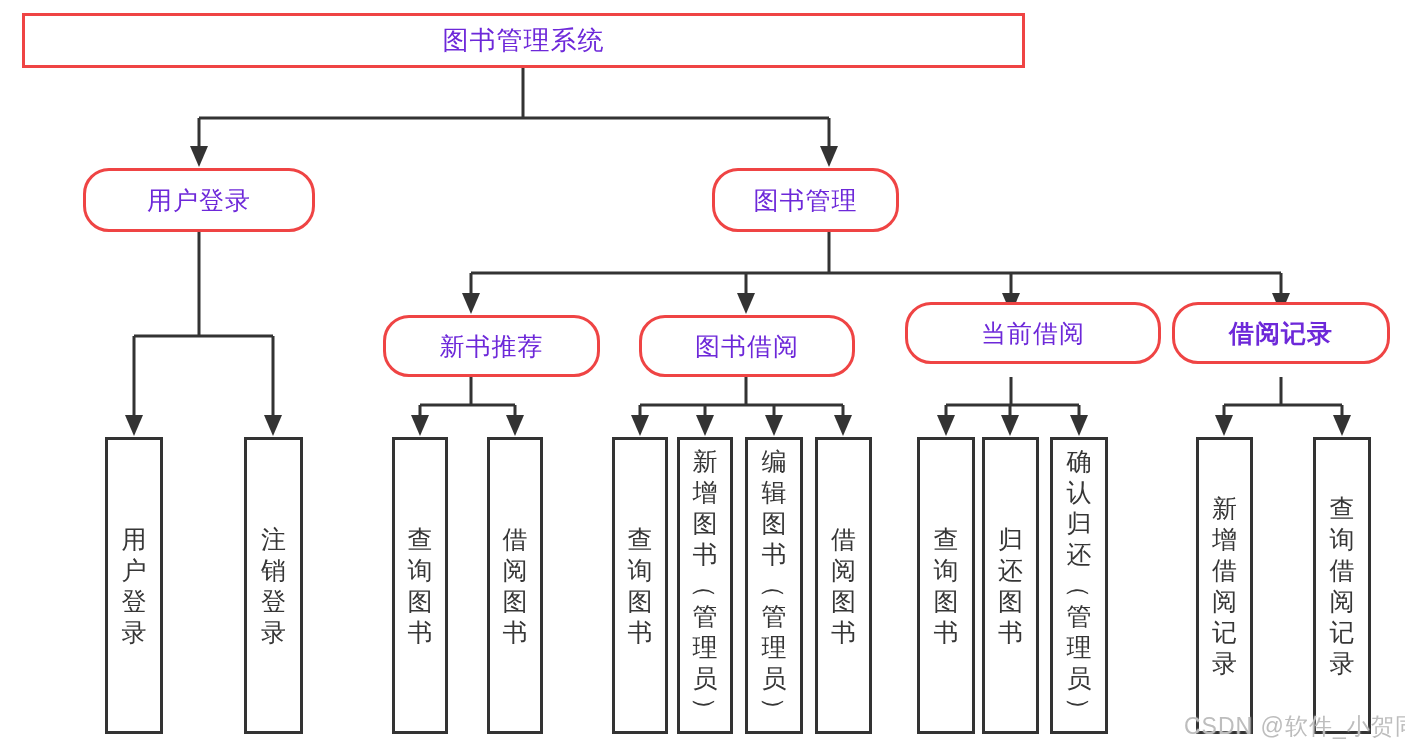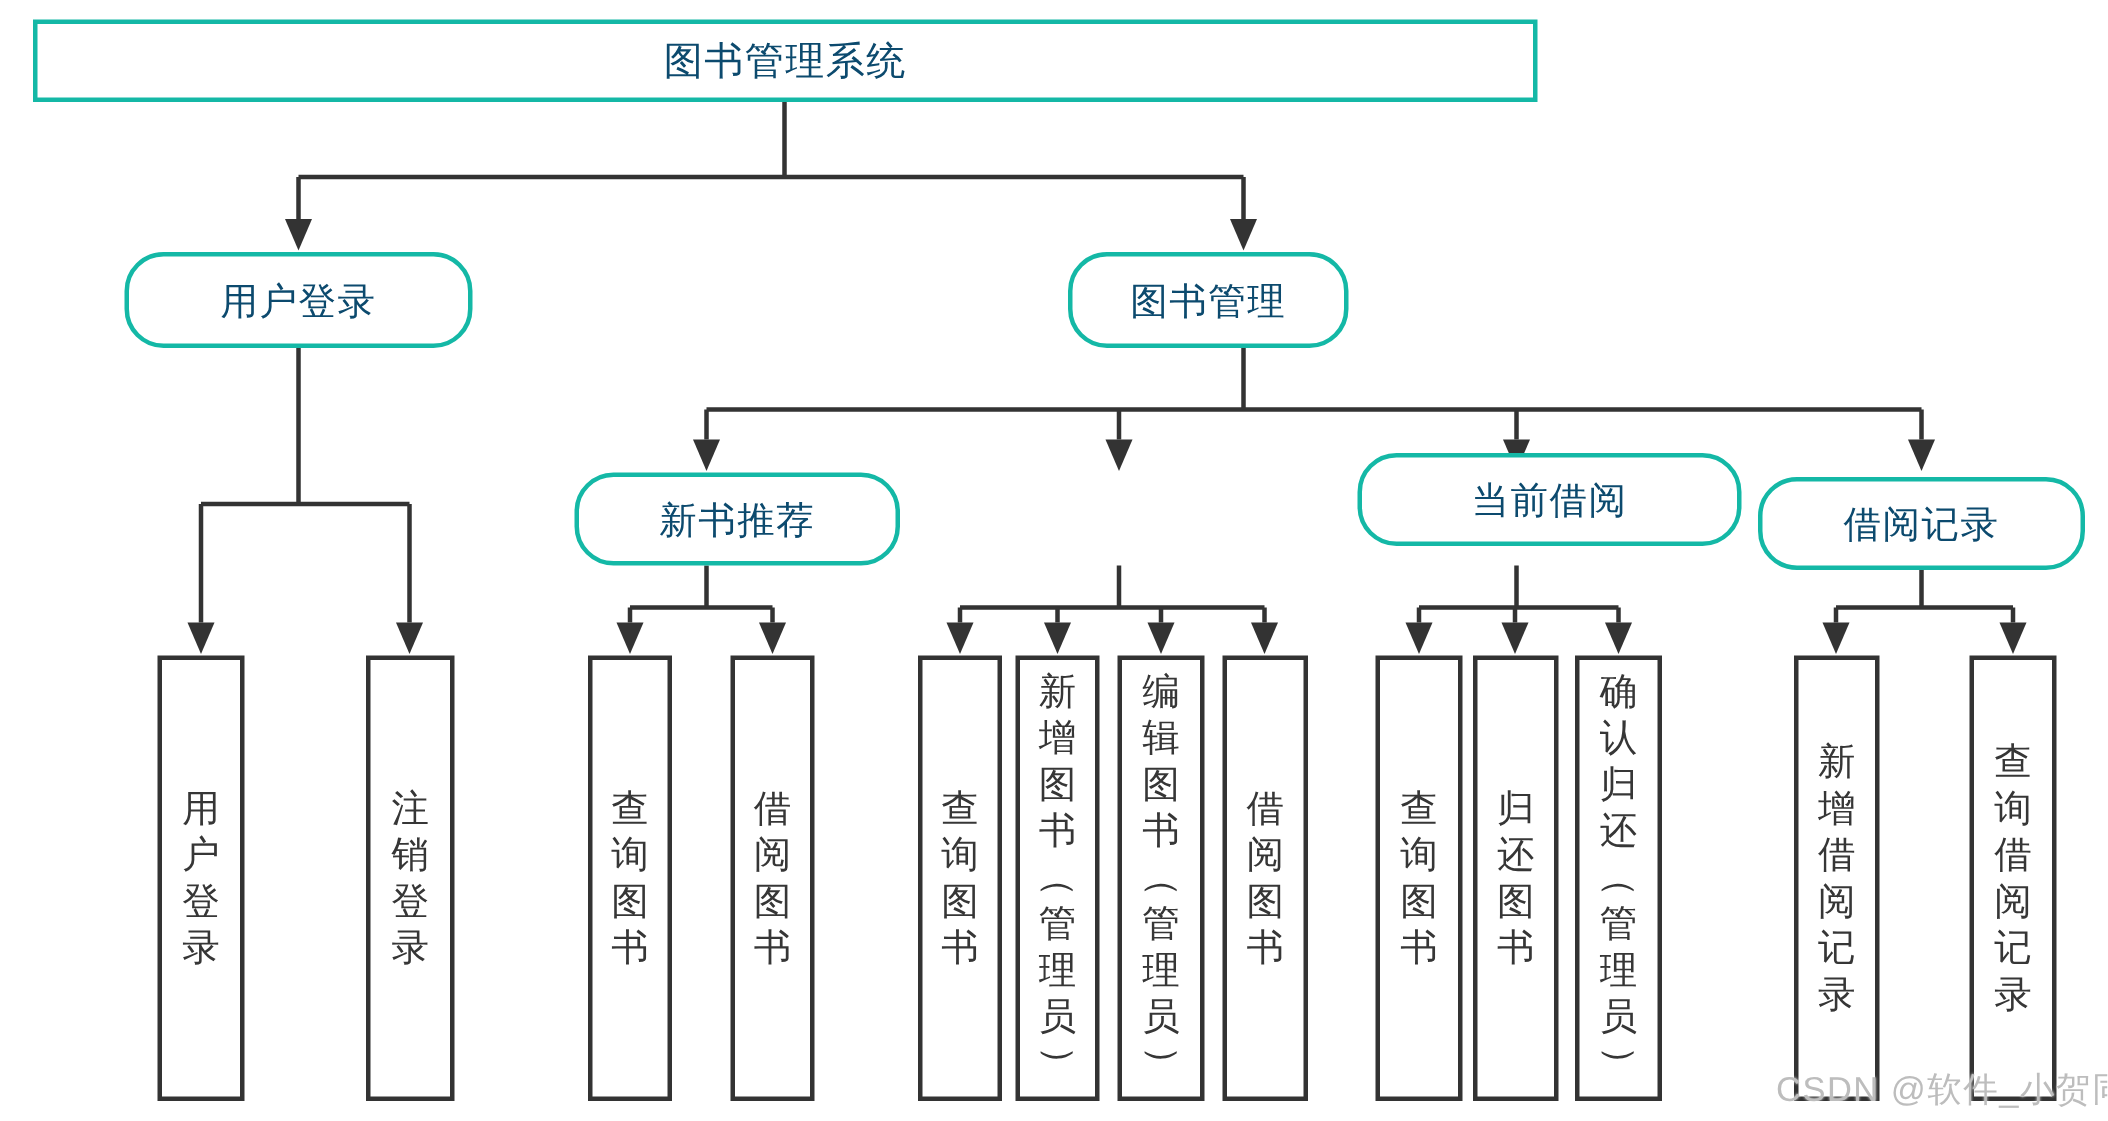--- a/index.html
+++ b/index.html
@@ -2,23 +2,23 @@
 <html><head>
 <meta charset="utf-8">
 <style>
   html,body{margin:0;padding:0;background:#ffffff;}
   .canvas{
     position:relative;width:1405px;height:747px;background:#ffffff;overflow:hidden;
     font-family:"Liberation Sans","DejaVu Sans",sans-serif;color:#333333;
   }
   svg.connectors{position:absolute;left:0;top:0;width:1405px;height:747px;}
   .node{
-    position:absolute;box-sizing:border-box;border:3px solid #14b8a6;background:#ffffff;
+    position:absolute;box-sizing:border-box;border:3px solid #ef4444;background:#ffffff;
     display:flex;align-items:center;justify-content:center;text-align:right;
-    color:#0c4a6e;letter-spacing:1px;
+    color:#6d28d9;letter-spacing:1px;
   }
   .node.root{font-size:26px;}
   .node.lvl{font-size:25px;border-radius:26px;}
   .leaf{
     position:absolute;box-sizing:border-box;border:3px solid #333333;background:#ffffff;
     display:flex;flex-direction:column;align-items:center;justify-content:center;
     color:#363636;
   }
   .leaf .ch{display:block;font-size:25px;line-height:31px;text-align:center;}
   .leaf .ch.rot{transform:rotate(90deg);}
@@ -67,22 +67,23 @@
     <polygon points="1215,415 1233,415 1224,436" fill="#333333"></polygon>
     <polygon points="1333,415 1351,415 1342,436" fill="#333333"></polygon>
   </svg>
 
   <div class="node root" style="left:22px;top:13px;width:1003px;height:55px;">图书管理系统</div>
 
   <div class="node lvl" style="left:83px;top:168px;width:232px;height:64px;">用户登录</div>
   <div class="node lvl" style="left:712px;top:168px;width:187px;height:64px;">图书管理</div>
 
   <div class="node lvl" style="left:383px;top:315px;width:217px;height:62px;">新书推荐</div>
+  <div class="node lvl" style="left:639px;top:315px;width:216px;height:62px;">图书借阅</div>
   <div class="node lvl" style="left:905px;top:302px;width:256px;height:62px;">当前借阅</div>
-  <div class="node lvl" style="left:1172px;top:318px;width:218px;height:62px;">借阅记录</div>
+  <div class="node lvl" style="left:1172px;top:302px;width:218px;height:62px;font-weight:bold;">借阅记录</div>
 
   <div class="leaf" style="left:105px;top:437px;width:58px;height:297px;">
       <span class="ch">用</span>
       <span class="ch">户</span>
       <span class="ch">登</span>
       <span class="ch">录</span>
     </div>
   <div class="leaf" style="left:244px;top:437px;width:59px;height:297px;">
       <span class="ch">注</span>
       <span class="ch">销</span>

